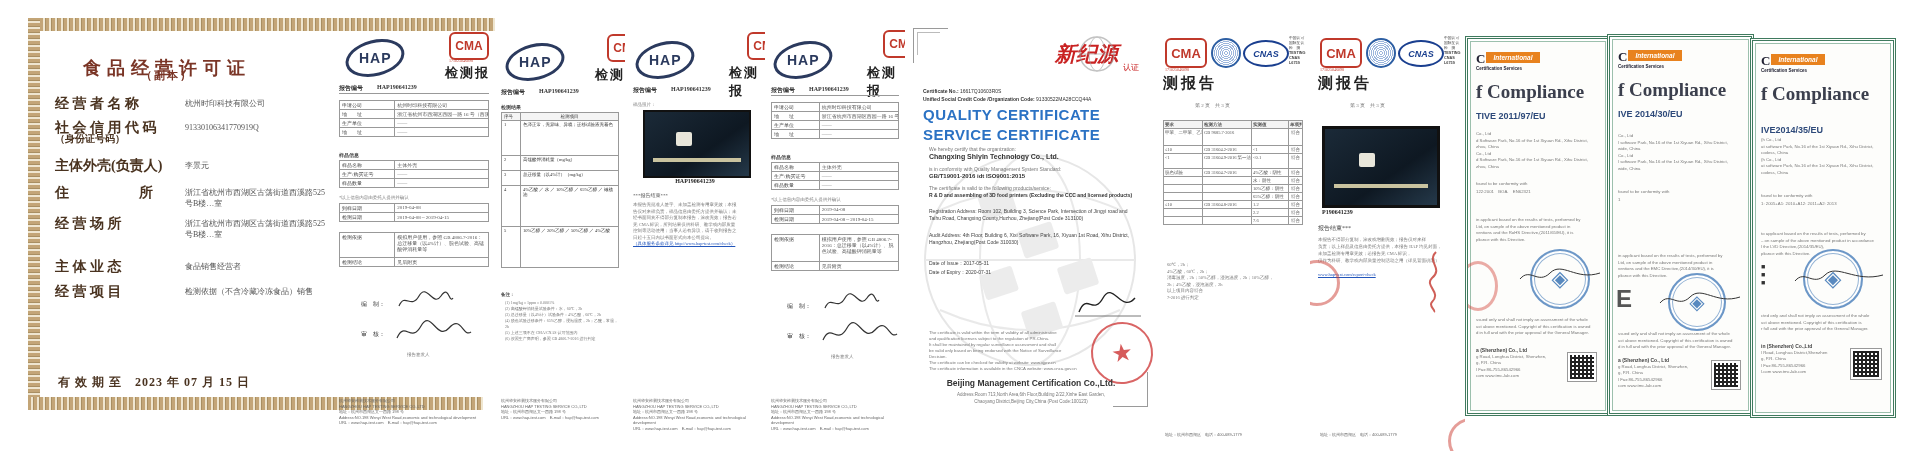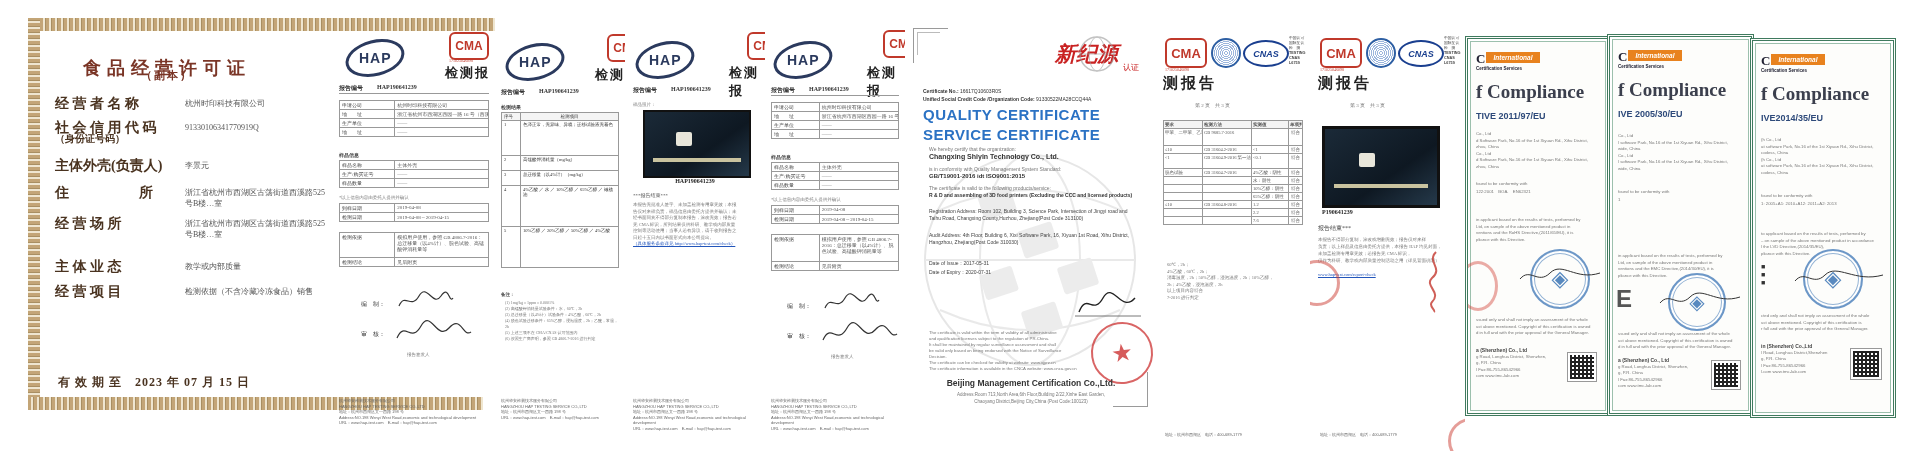--- a/index.html
+++ b/index.html
@@ -79,21 +79,21 @@
     <div class="abs lic-label" style="left:55px;top:157px;">主体外壳(负责人)</div>
     <div class="abs lic-val" style="left:185px;top:160px;">李景元</div>
 
     <div class="abs lic-label" style="left:55px;top:184px;">住　　　　　所</div>
     <div class="abs lic-val" style="left:185px;top:187px;width:145px;">浙江省杭州市西湖区古荡街道西溪路525号B楼…室</div>
 
     <div class="abs lic-label" style="left:55px;top:215px;">经 营 场 所</div>
     <div class="abs lic-val" style="left:185px;top:218px;width:145px;">浙江省杭州市西湖区古荡街道西溪路525号B楼…室</div>
 
     <div class="abs lic-label" style="left:55px;top:258px;">主 体 业 态</div>
-    <div class="abs lic-val" style="left:185px;top:261px;">教学或内部质量</div>
+    <div class="abs lic-val" style="left:185px;top:261px;">食品销售经营者</div>
 
     <div class="abs lic-label" style="left:55px;top:283px;">经 营 项 目</div>
     <div class="abs lic-val" style="left:185px;top:286px;width:145px;">检测依据（不含冷藏冷冻食品）销售</div>
 
     <div class="abs lic-label" style="left:58px;top:374px;font-size:12px;letter-spacing:1px;">有 效 期 至　2023 年 07 月 15 日</div>
   </div>
 
   <div class="card" style="left:333px;width:162px;background:transparent;">
     <div class="abs hap-logo" style="left:12px;top:40px;">
         <span>HAP</span>
@@ -640,21 +640,21 @@
     </div>
     <div class="abs qr" style="left:100px;top:314px;width:24px;height:24px;"></div>
   </div>
 
   <div class="card comp" style="left:1607px;top:34px;width:141px;height:376px;">
     <div class="abs" style="left:8px;top:12px;font-size:13px;font-weight:bold;color:#223;">C</div>
     <div class="abs orange-box" style="left:18px;top:13px;width:54px;height:11px;font-size:6.5px;display:flex;align-items:center;justify-content:center;">International</div>
     <div class="abs sans" style="left:8px;top:27px;font-size:4.5px;font-weight:bold;color:#223;">Certification Services</div>
 
     <div class="abs comp-title" style="left:8px;top:42px;">f Compliance</div>
-    <div class="abs comp-sub" style="left:8px;top:72px;">IVE 2005/30/EU</div>
+    <div class="abs comp-sub" style="left:8px;top:72px;">IVE 2014/30/EU</div>
 
     <div class="abs fine" style="left:8px;top:96px;width:122px;">
       <div>Co., Ltd</div>
       <div>l software Park, No.16 of the 1st Xiyuan Rd., Xihu District,</div>
       <div>wide, China</div>
       <div>Co., Ltd</div>
       <div>l software Park, No.16 of the 1st Xiyuan Rd., Xihu District,</div>
       <div>wide, China</div>
     </div>
     <div class="abs fine" style="left:8px;top:152px;">found to be conformity with</div>
@@ -690,21 +690,21 @@
     </div>
     <div class="abs qr" style="left:102px;top:324px;width:24px;height:24px;"></div>
   </div>
 
   <div class="card comp" style="left:1750px;top:38px;width:140px;height:374px;">
     <div class="abs" style="left:8px;top:12px;font-size:13px;font-weight:bold;color:#223;">C</div>
     <div class="abs orange-box" style="left:18px;top:13px;width:54px;height:11px;font-size:6.5px;display:flex;align-items:center;justify-content:center;">International</div>
     <div class="abs sans" style="left:8px;top:27px;font-size:4.5px;font-weight:bold;color:#223;">Certification Services</div>
 
     <div class="abs comp-title" style="left:8px;top:42px;">f Compliance</div>
-    <div class="abs comp-sub" style="left:8px;top:72px;">IVE2014/35/EU</div>
+    <div class="abs comp-sub" style="left:8px;top:84px;">IVE2014/35/EU</div>
 
     <div class="abs fine" style="left:8px;top:96px;width:122px;">
       <div>(h Co., Ltd</div>
       <div>at software Park, No.16 of the 1st Xiyuan Rd., Xihu District,</div>
       <div>codess, China</div>
       <div>(h Co., Ltd</div>
       <div>at software Park, No.16 of the 1st Xiyuan Rd., Xihu District,</div>
       <div>codess, China</div>
     </div>
     <div class="abs fine" style="left:8px;top:152px;">found to be conformity with</div>

